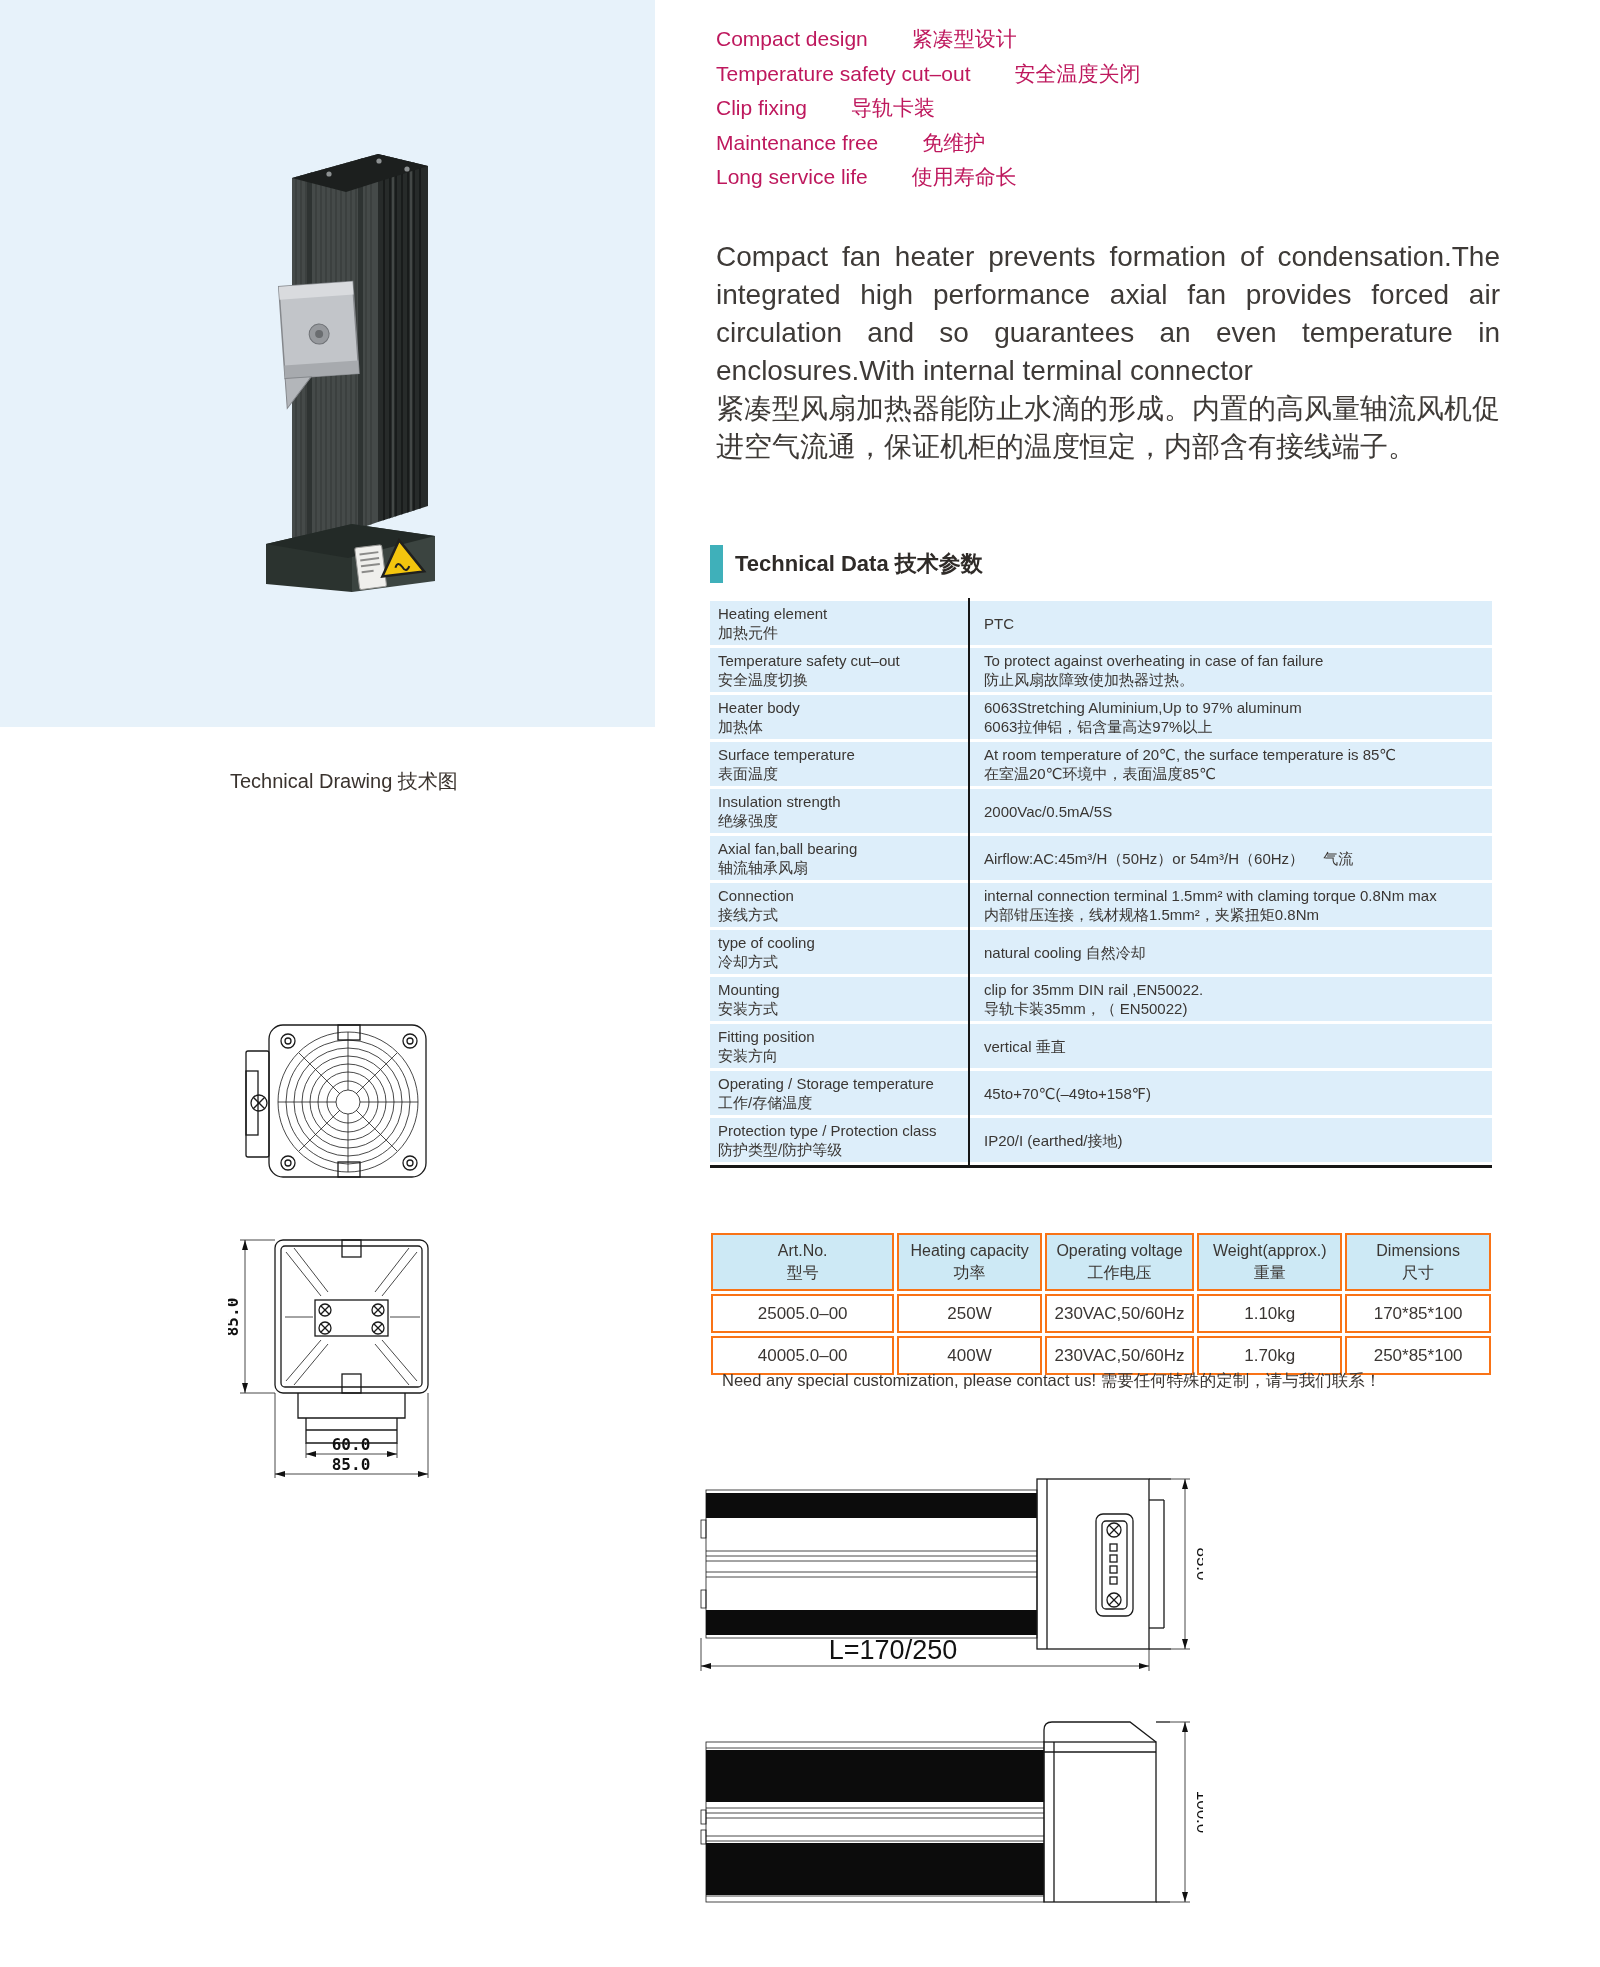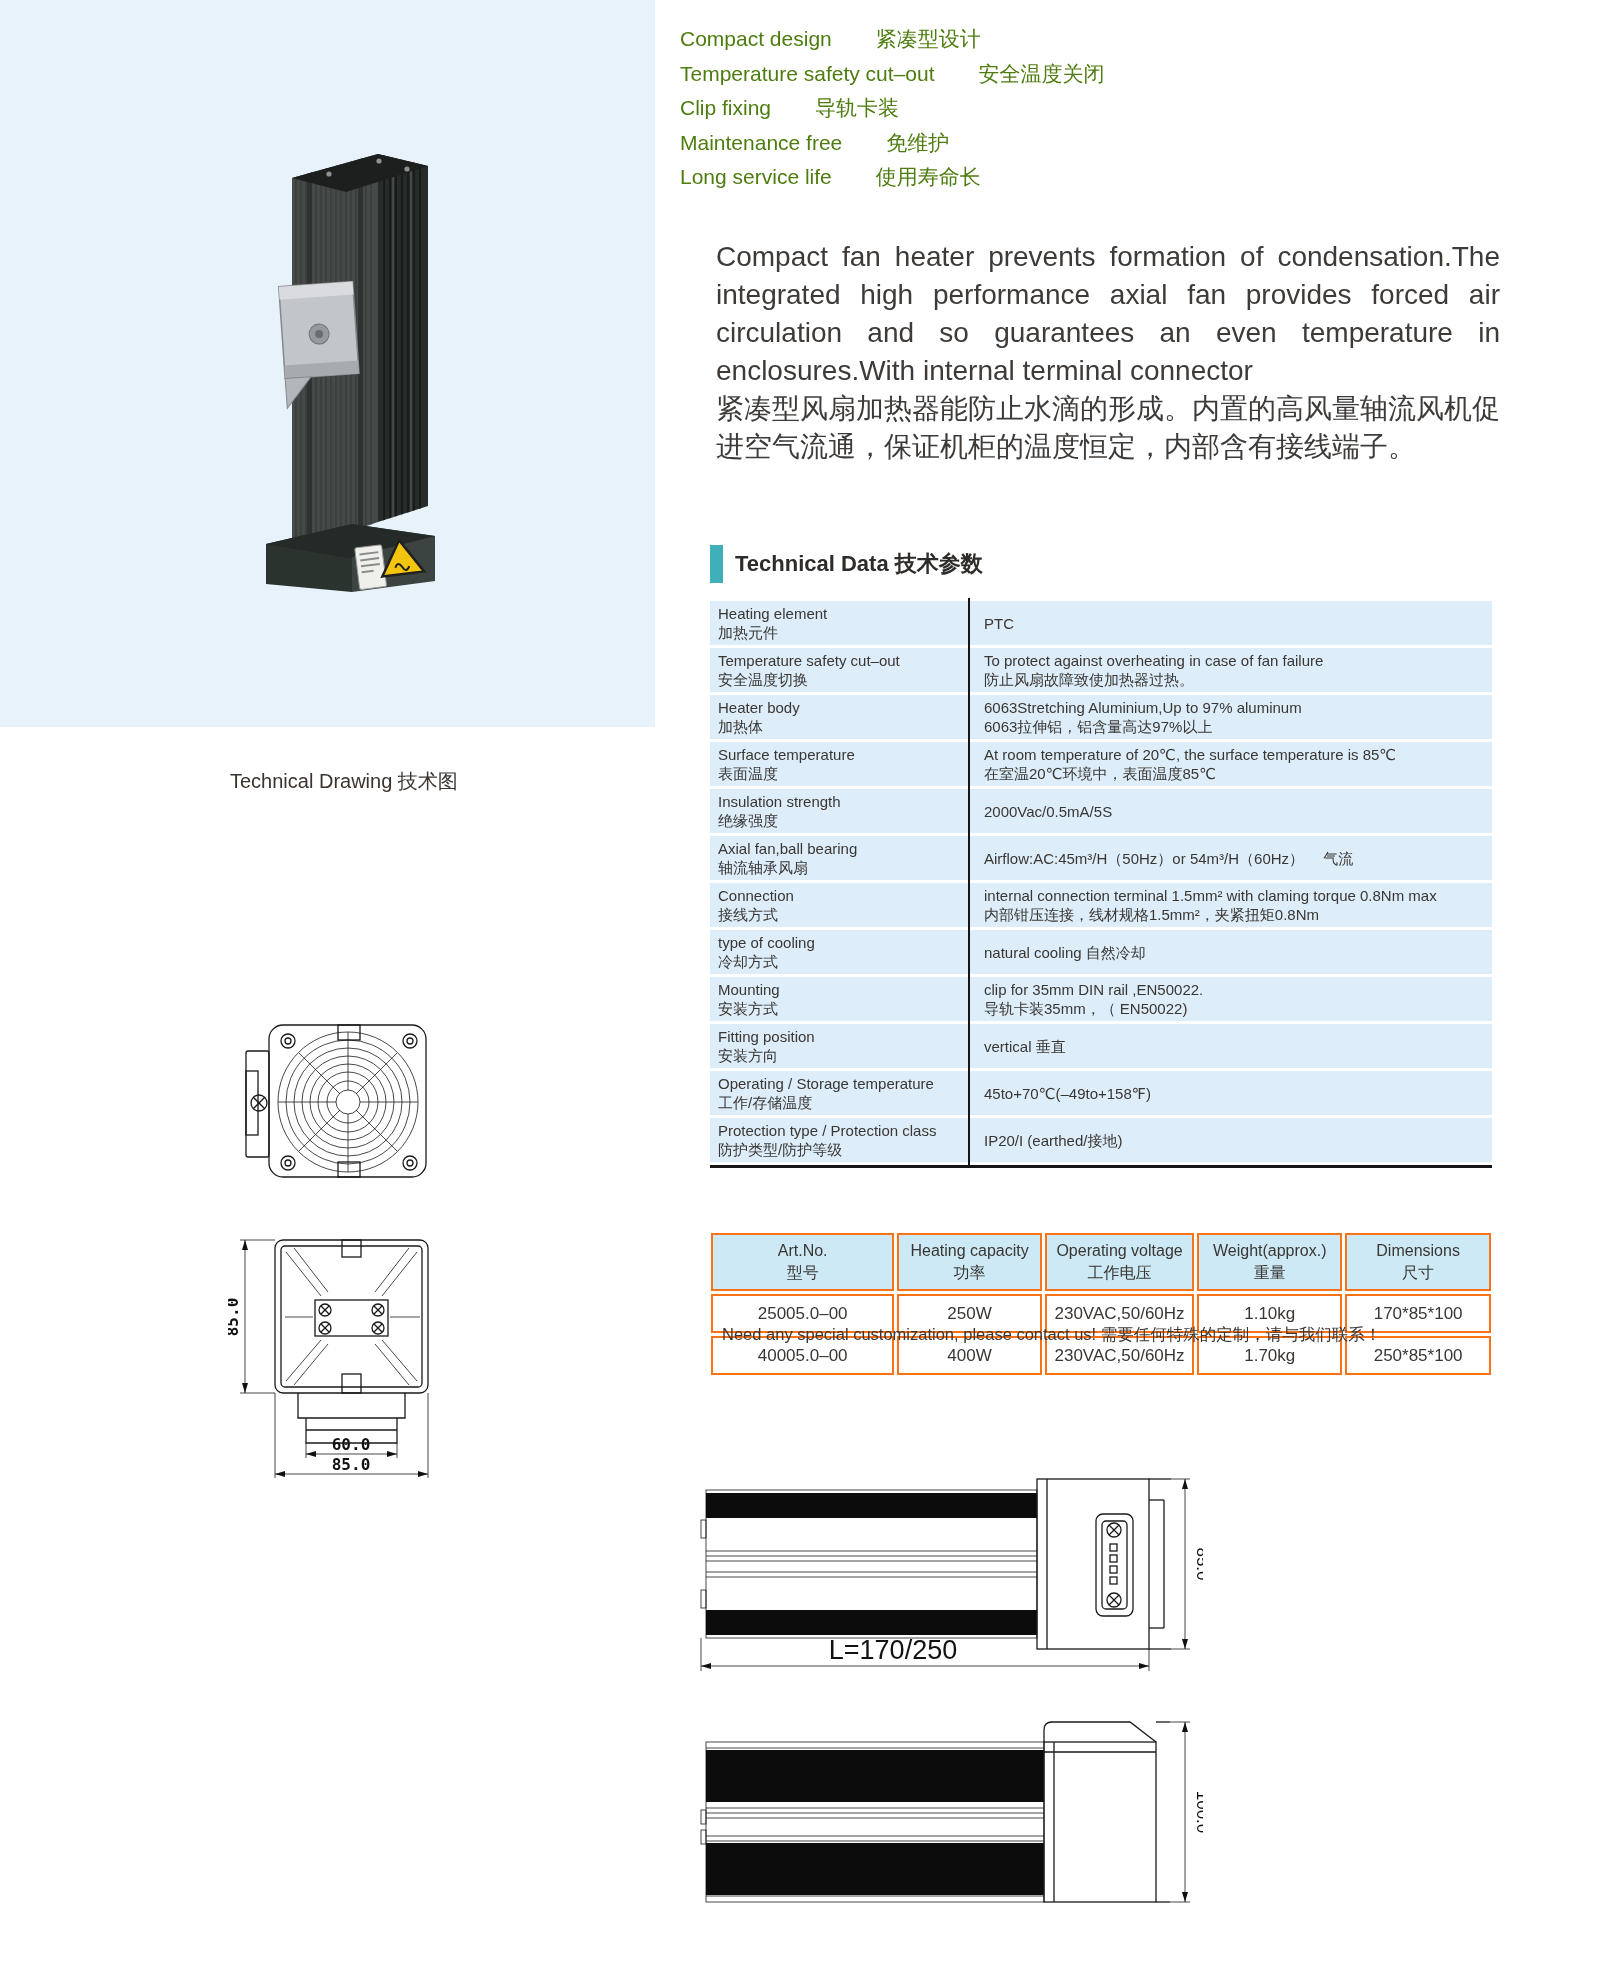--- a/index.html
+++ b/index.html
@@ -5,21 +5,21 @@
   html,body{margin:0;padding:0;background:#fff;}
   #page{position:relative;width:1600px;height:1967px;background:#fff;overflow:hidden;
         font-family:"Liberation Sans","DejaVu Sans",sans-serif;color:#3e3a37;}
   
   .panel{position:absolute;left:0;top:0;width:655px;height:727px;background:#e7f2fa;}
   .photo{position:absolute;left:230px;top:122px;}
   .td-label{position:absolute;left:230px;top:768px;font-size:20px;color:#3a332e;}
   .drawA{position:absolute;left:222px;top:1015px;}
   .drawB{position:absolute;left:228px;top:1222px;}
   
-  .features{position:absolute;left:680px;top:22px;font-size:21px;line-height:34.5px;color:#4d7c0f;}
+  .features{position:absolute;left:716px;top:22px;font-size:21px;line-height:34.5px;color:#be185d;}
   .feat .zh{margin-left:44px;}
   
   .desc{position:absolute;left:716px;top:238px;width:784px;font-size:28px;line-height:38px;color:#3e3a37;}
   .desc .en{text-align:justify;}
   
   .techhead{position:absolute;left:710px;top:545px;width:782px;display:flex;align-items:center;
             border-bottom:2px solid #161616;padding-bottom:18px;}
   .techhead .bar{width:13px;height:38px;background:#3fb0ba;flex:0 0 auto;}
   .techhead .t{margin-left:12px;font-size:22px;font-weight:bold;color:#2f2b28;}
   
@@ -28,21 +28,21 @@
   .trow{display:flex;background:#ddeefa;margin-top:3px;min-height:40px;align-items:center;}
   .tlabel{width:258px;flex:0 0 auto;padding:3px 2px 3px 8px;box-sizing:border-box;}
   .tvalue{flex:1;padding:3px 6px 3px 16px;}
   .tlabel div,.tvalue div{font-size:15px;line-height:19px;color:#3a3633;}
   
   .ptable{position:absolute;left:708px;top:1230px;width:786px;border-collapse:separate;border-spacing:3px;}
   .ptable th,.ptable td{border:2px solid #f97316;}
   .ptable th{background:#cde9f5;font-weight:normal;padding:5px 2px;}
   .ptable th div{font-size:16px;line-height:22px;color:#3a3633;text-align:center;}
   .ptable td{background:#fff;text-align:center;font-size:17px;color:#3a3633;height:33px;margin-left:48px;}
-  .note{position:absolute;left:722px;top:1324px;font-size:16.5px;color:#3a3633;}
+  .note{position:absolute;left:722px;top:1370px;font-size:16.5px;color:#3a3633;}
   
   .side1{position:absolute;left:698px;top:1466px;}
   .side2{position:absolute;left:698px;top:1710px;}
   svg{display:block;}
   .cad{stroke:#1a1a1a;fill:none;stroke-width:1.3;}
   .cadthin{stroke:#1a1a1a;fill:none;stroke-width:0.8;}
   .dimtxt{font-family:"DejaVu Sans Mono","Liberation Mono",monospace;font-weight:bold;fill:#111;}
   .dimtxt2{font-family:"Liberation Sans",sans-serif;fill:#111;}
 </style>
 </head>

